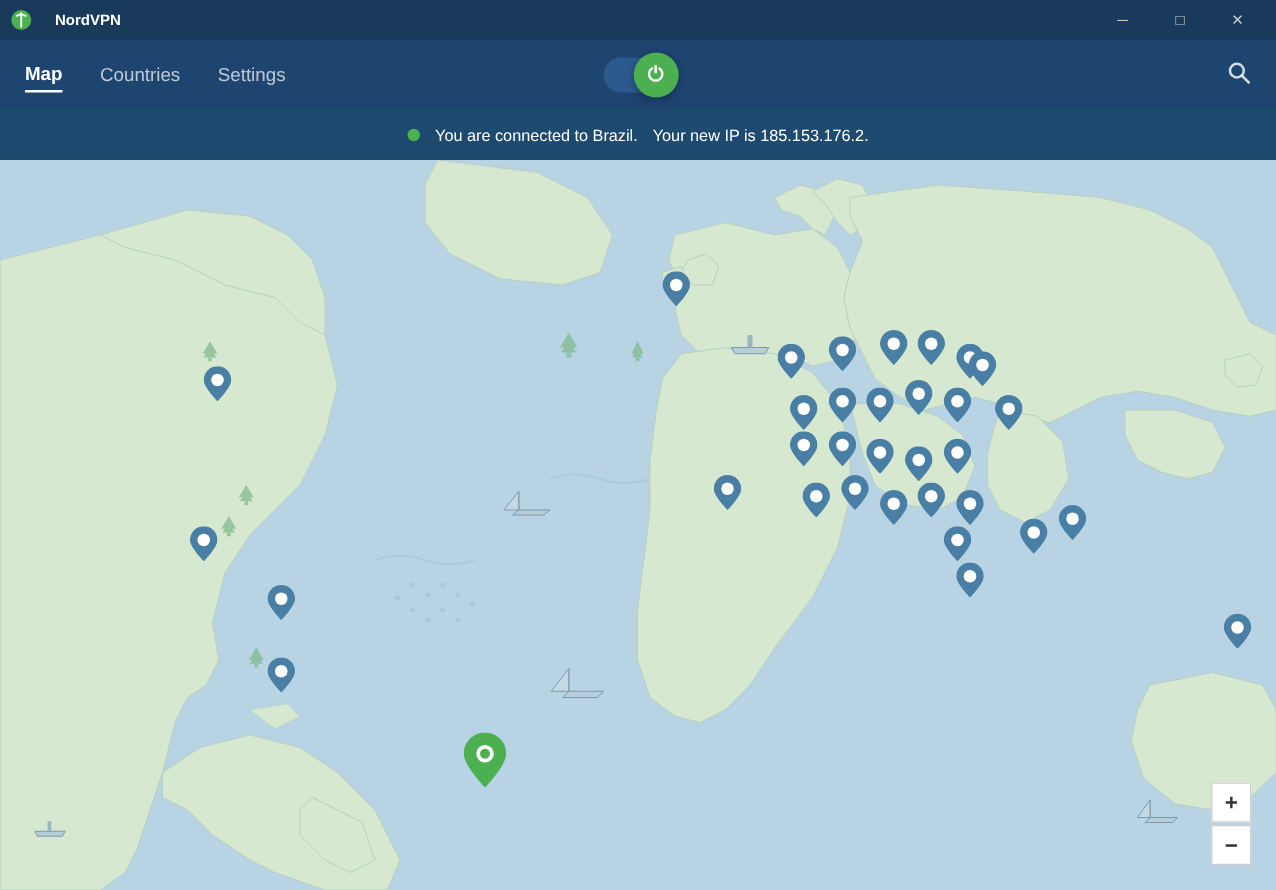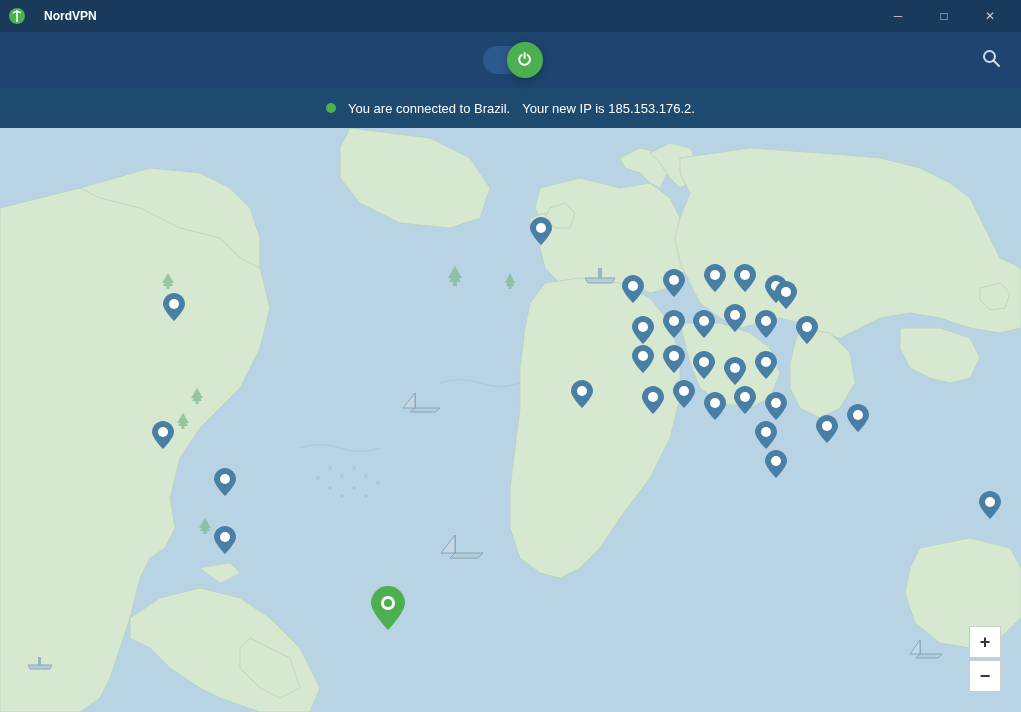--- a/index.html
+++ b/index.html
@@ -221,20 +221,25 @@
     <span class="app-title">NordVPN</span>
   </div>
   <div class="titlebar-controls">
     <button class="title-btn">─</button>
     <button class="title-btn">□</button>
     <button class="title-btn close">✕</button>
   </div>
 </div>
 
 <div class="navbar">
+  <div class="nav-links">
+    <a class="nav-link active">Map</a>
+    <a class="nav-link">Countries</a>
+    <a class="nav-link">Settings</a>
+  </div>
   <div class="nav-center">
     <div class="power-toggle">
       <div class="toggle-track">
         <div class="toggle-btn">
           <span class="power-icon">⏻</span>
         </div>
       </div>
     </div>
   </div>
   <button class="search-btn">

